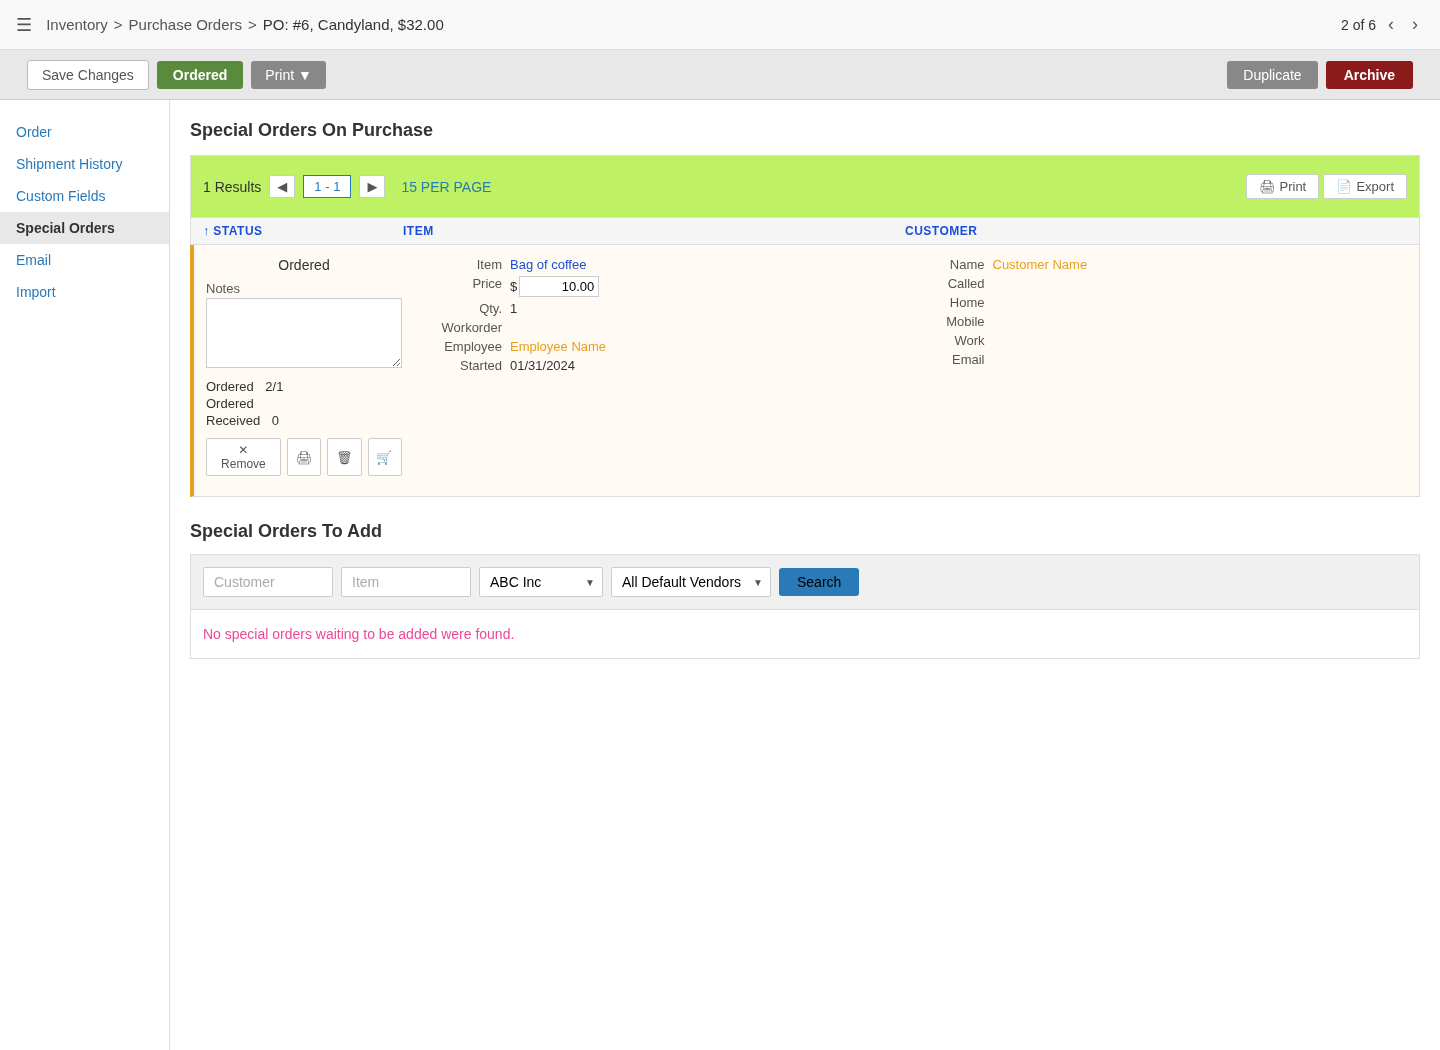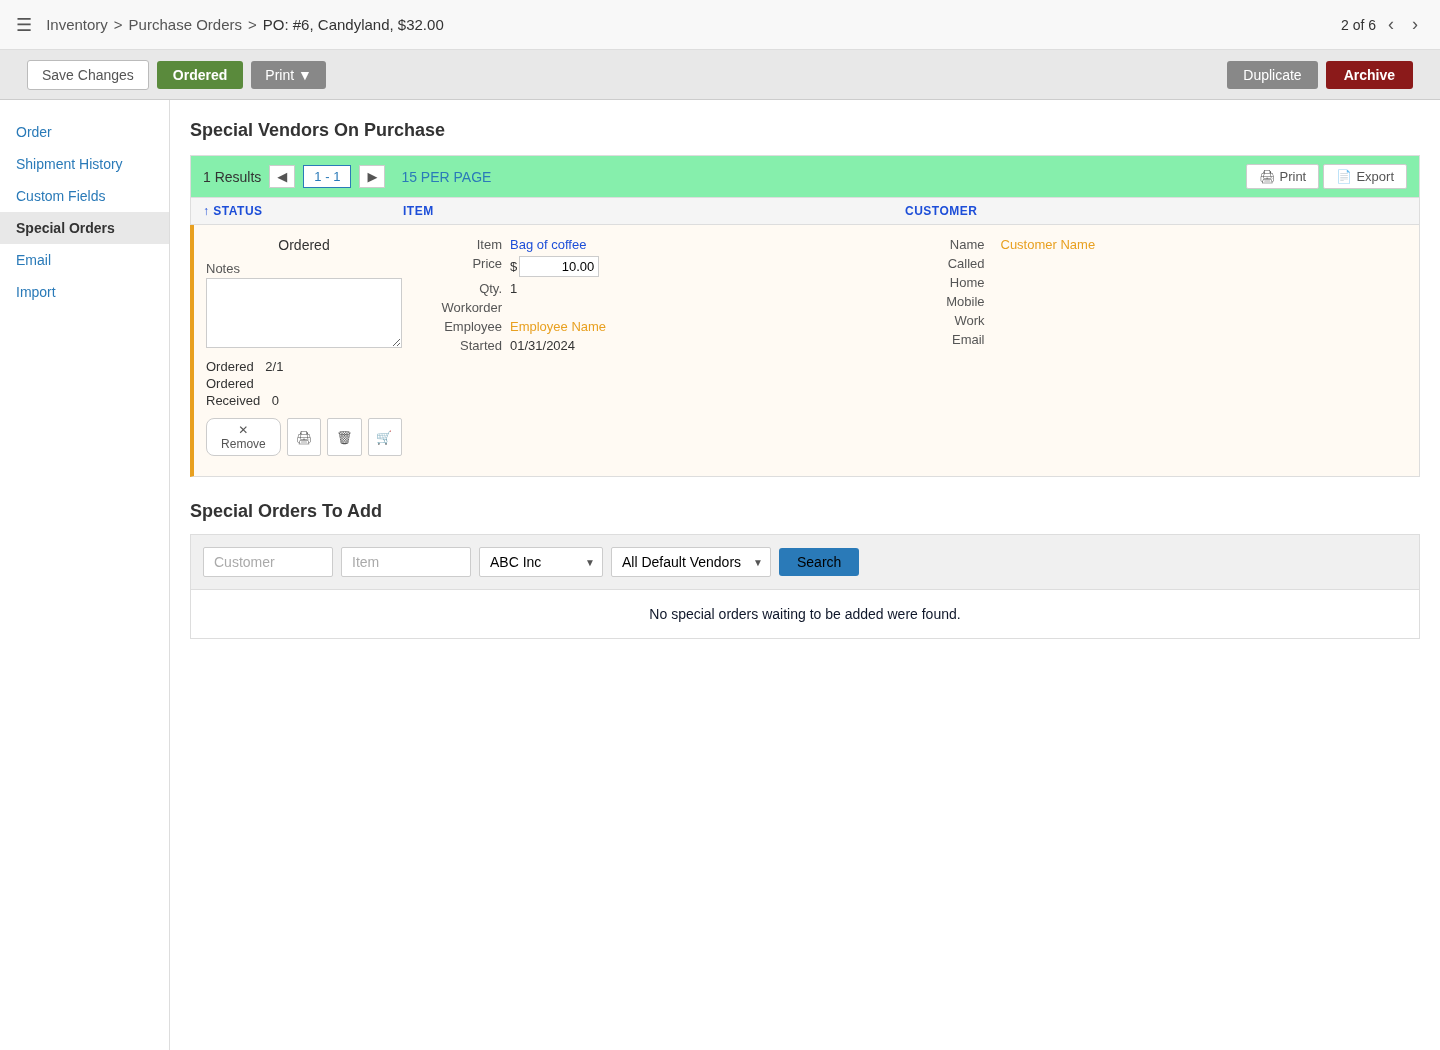--- a/index.html
+++ b/index.html
@@ -64,21 +64,21 @@
 
     
     .content { flex: 1; background: #fff; padding: 20px; overflow-y: auto; }
 
     
     .section-title { font-size: 18px; font-weight: 700; margin-bottom: 14px; }
 
     
     .results-bar {
       display: flex; align-items: center; justify-content: space-between;
-      border: 1px solid #ddd; padding: 8px 12px; background: #86efac; margin-bottom: 0;
+      border: 1px solid #ddd; padding: 18px 12px; background: #bef264; margin-bottom: 0;
     }
     .results-bar-left { display: flex; align-items: center; gap: 8px; font-size: 14px; }
     .results-bar-right { display: flex; align-items: center; gap: 4px; }
     .page-nav-btn {
       background: #fff; border: 1px solid #ccc; cursor: pointer; padding: 3px 7px;
       font-size: 13px; color: #555;
     }
     .page-indicator {
       background: #fff; border: 1px solid #2a7ab8; color: #2a7ab8;
       padding: 3px 10px; font-size: 13px;
@@ -107,21 +107,21 @@
     .order-row-middle { flex: 1; }
     .order-row-right { flex: 1; }
 
     .status-label { text-align: center; font-size: 14px; margin-bottom: 8px; color: #333; }
     .notes-area { width: 100%; height: 70px; border: 1px solid #ccc; resize: vertical; font-size: 13px; padding: 4px; }
     .order-meta { margin-top: 8px; font-size: 13px; }
     .order-meta div { margin-bottom: 2px; }
     .order-actions { display: flex; gap: 6px; margin-bottom: 8px; }
     .btn-remove {
       background: #fff; border: 1px solid #ccc; color: #555; padding: 4px 10px;
-      cursor: pointer; font-size: 12px; border-radius: 8px; display: flex; align-items: center; gap: 4px;
+      cursor: pointer; font-size: 12px; border-radius: 2px; display: flex; align-items: center; gap: 4px;
     }
     .btn-icon {
       background: #fff; border: 1px solid #ccc; color: #555; padding: 4px 8px;
       cursor: pointer; font-size: 13px; border-radius: 2px;
     }
 
     .item-detail { display: flex; align-items: flex-start; margin-bottom: 4px; font-size: 13px; }
     .item-label { width: 80px; text-align: right; margin-right: 8px; color: #555; flex-shrink: 0; }
     .item-value { color: #333; }
     .item-value.link { color: #e8a020; cursor: pointer; }
@@ -129,21 +129,21 @@
       display: flex; align-items: center; gap: 2px;
     }
     .price-input span { font-size: 13px; }
     .price-input input {
       width: 80px; border: 1px solid #ccc; padding: 2px 4px; font-size: 13px; text-align: right;
     }
 
     .customer-detail { display: flex; align-items: flex-start; margin-bottom: 4px; font-size: 13px; }
     .cust-label { width: 60px; text-align: right; margin-right: 8px; color: #555; flex-shrink: 0; }
     .cust-value { color: #333; }
-    .cust-value.link { color: #e8a020; cursor: pointer; margin-left: 8px; }
+    .cust-value.link { color: #e8a020; cursor: pointer; }
 
     
     .section2-title { font-size: 18px; font-weight: 700; margin-top: 24px; margin-bottom: 12px; }
     .add-orders-bar {
       background: #f0f0f0; border: 1px solid #ddd; padding: 12px; display: flex; align-items: center; gap: 8px; flex-wrap: wrap;
     }
     .add-orders-input {
       border: 1px solid #ccc; background: #fff; padding: 6px 10px; font-size: 14px; border-radius: 2px; outline: none;
     }
     .add-orders-input::placeholder { color: #aaa; }
@@ -155,21 +155,21 @@
     .select-wrapper::after {
       content: '▼'; position: absolute; right: 8px; top: 50%; transform: translateY(-50%);
       font-size: 10px; color: #555; pointer-events: none;
     }
     .btn-search {
       background: #2a7ab8; border: none; color: #000000; padding: 6px 18px;
       cursor: pointer; border-radius: 3px; font-size: 14px;
     }
     .no-results-msg {
       border: 1px solid #ddd; border-top: none; padding: 16px 12px;
-      color: #0f172a; font-size: 14px; background: #fff; text-align: center;
+      color: #ec4899; font-size: 14px; background: #fff;
     }
   </style>
 </head>
 <body>
 
 <div class="top-bar">
   <div class="breadcrumb">
     <span class="menu-icon">☰</span>
     <a href="#">Inventory</a>
     <span>&gt;</span>
@@ -218,21 +218,21 @@
       <a href="#">Email</a>
     </div>
     <div class="sidebar-item">
       <a href="#">Import</a>
     </div>
   </div>
 
   <div class="content">
 
     <div>
-      <div class="section-title">Special Vendors On Purchase</div>
+      <div class="section-title">Special Orders On Purchase</div>
 
       <div class="results-bar">
         <div class="results-bar-left">
           <span>1 Results</span>
           <button class="page-nav-btn">◀</button>
           <span class="page-indicator">1 - 1</span>
           <button class="page-nav-btn">▶</button>
           <a class="per-page-link" href="#">15 PER PAGE</a>
         </div>
         <div class="results-bar-right">

